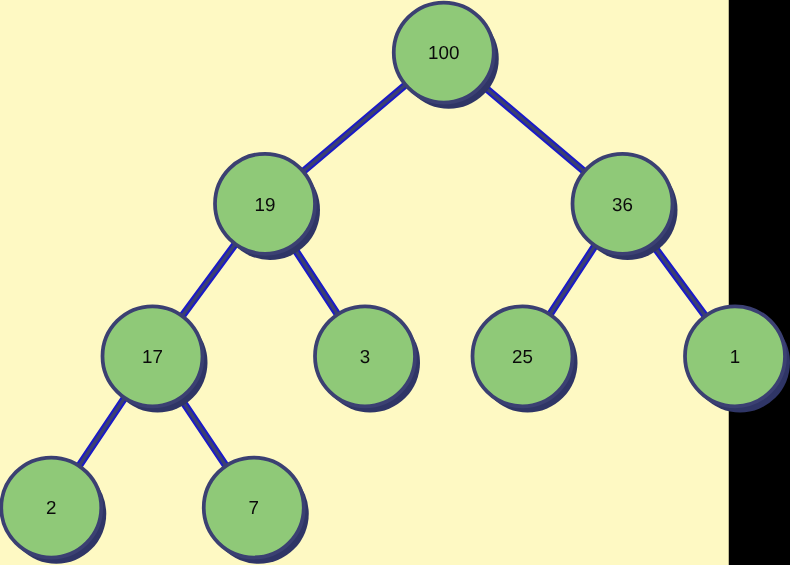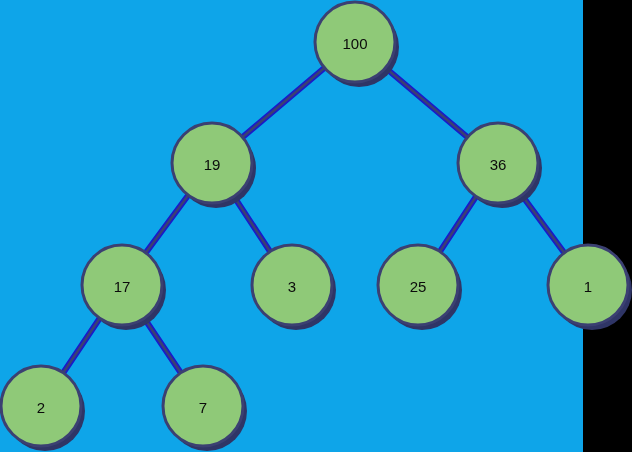--- a/index.html
+++ b/index.html
@@ -11,21 +11,21 @@
   body {
     width: 632px;
     height: 452px;
     overflow: hidden;
     font-family: "Liberation Sans", sans-serif;
   }
   #tree-canvas {
     position: relative;
     width: 583px;
     height: 452px;
-    background: #0ea5e9;
+    background: #fef9c3;
   }
   #tree-svg {
     position: absolute;
     top: 0;
     left: 0;
     width: 632px;
     height: 452px;
     display: block;
   }
   .node-label {

